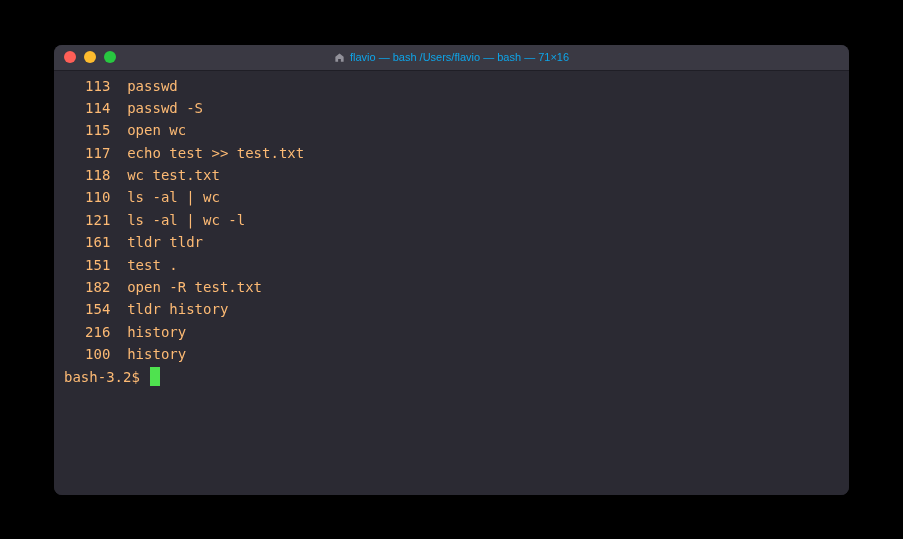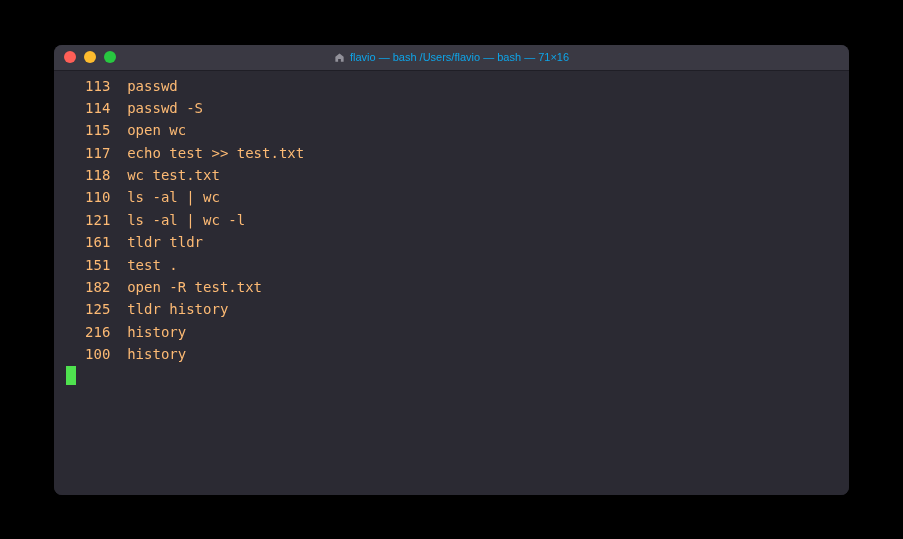--- a/index.html
+++ b/index.html
@@ -126,21 +126,22 @@
         <div class="history-line"><span class="history-num">113</span><span class="history-cmd">passwd</span></div>
         <div class="history-line"><span class="history-num">114</span><span class="history-cmd">passwd -S</span></div>
         <div class="history-line"><span class="history-num">115</span><span class="history-cmd">open wc</span></div>
         <div class="history-line"><span class="history-num">117</span><span class="history-cmd">echo test &gt;&gt; test.txt</span></div>
         <div class="history-line"><span class="history-num">118</span><span class="history-cmd">wc test.txt</span></div>
         <div class="history-line"><span class="history-num">110</span><span class="history-cmd">ls -al | wc</span></div>
         <div class="history-line"><span class="history-num">121</span><span class="history-cmd">ls -al | wc -l</span></div>
         <div class="history-line"><span class="history-num">161</span><span class="history-cmd">tldr tldr</span></div>
         <div class="history-line"><span class="history-num">151</span><span class="history-cmd">test .</span></div>
         <div class="history-line"><span class="history-num">182</span><span class="history-cmd">open -R test.txt</span></div>
-        <div class="history-line"><span class="history-num">125</span><span class="history-cmd">tldr history</span></div>
+        <div class="history-line"><span class="history-num">154</span><span class="history-cmd">tldr history</span></div>
         <div class="history-line"><span class="history-num">216</span><span class="history-cmd">history</span></div>
         <div class="history-line"><span class="history-num">100</span><span class="history-cmd">history</span></div>
       </div>
     <div class="prompt-line">
+      <span class="prompt">bash-3.2$ </span>
       <span class="cursor"></span>
     </div>
   </div>
 </div>
 
 </body></html>

